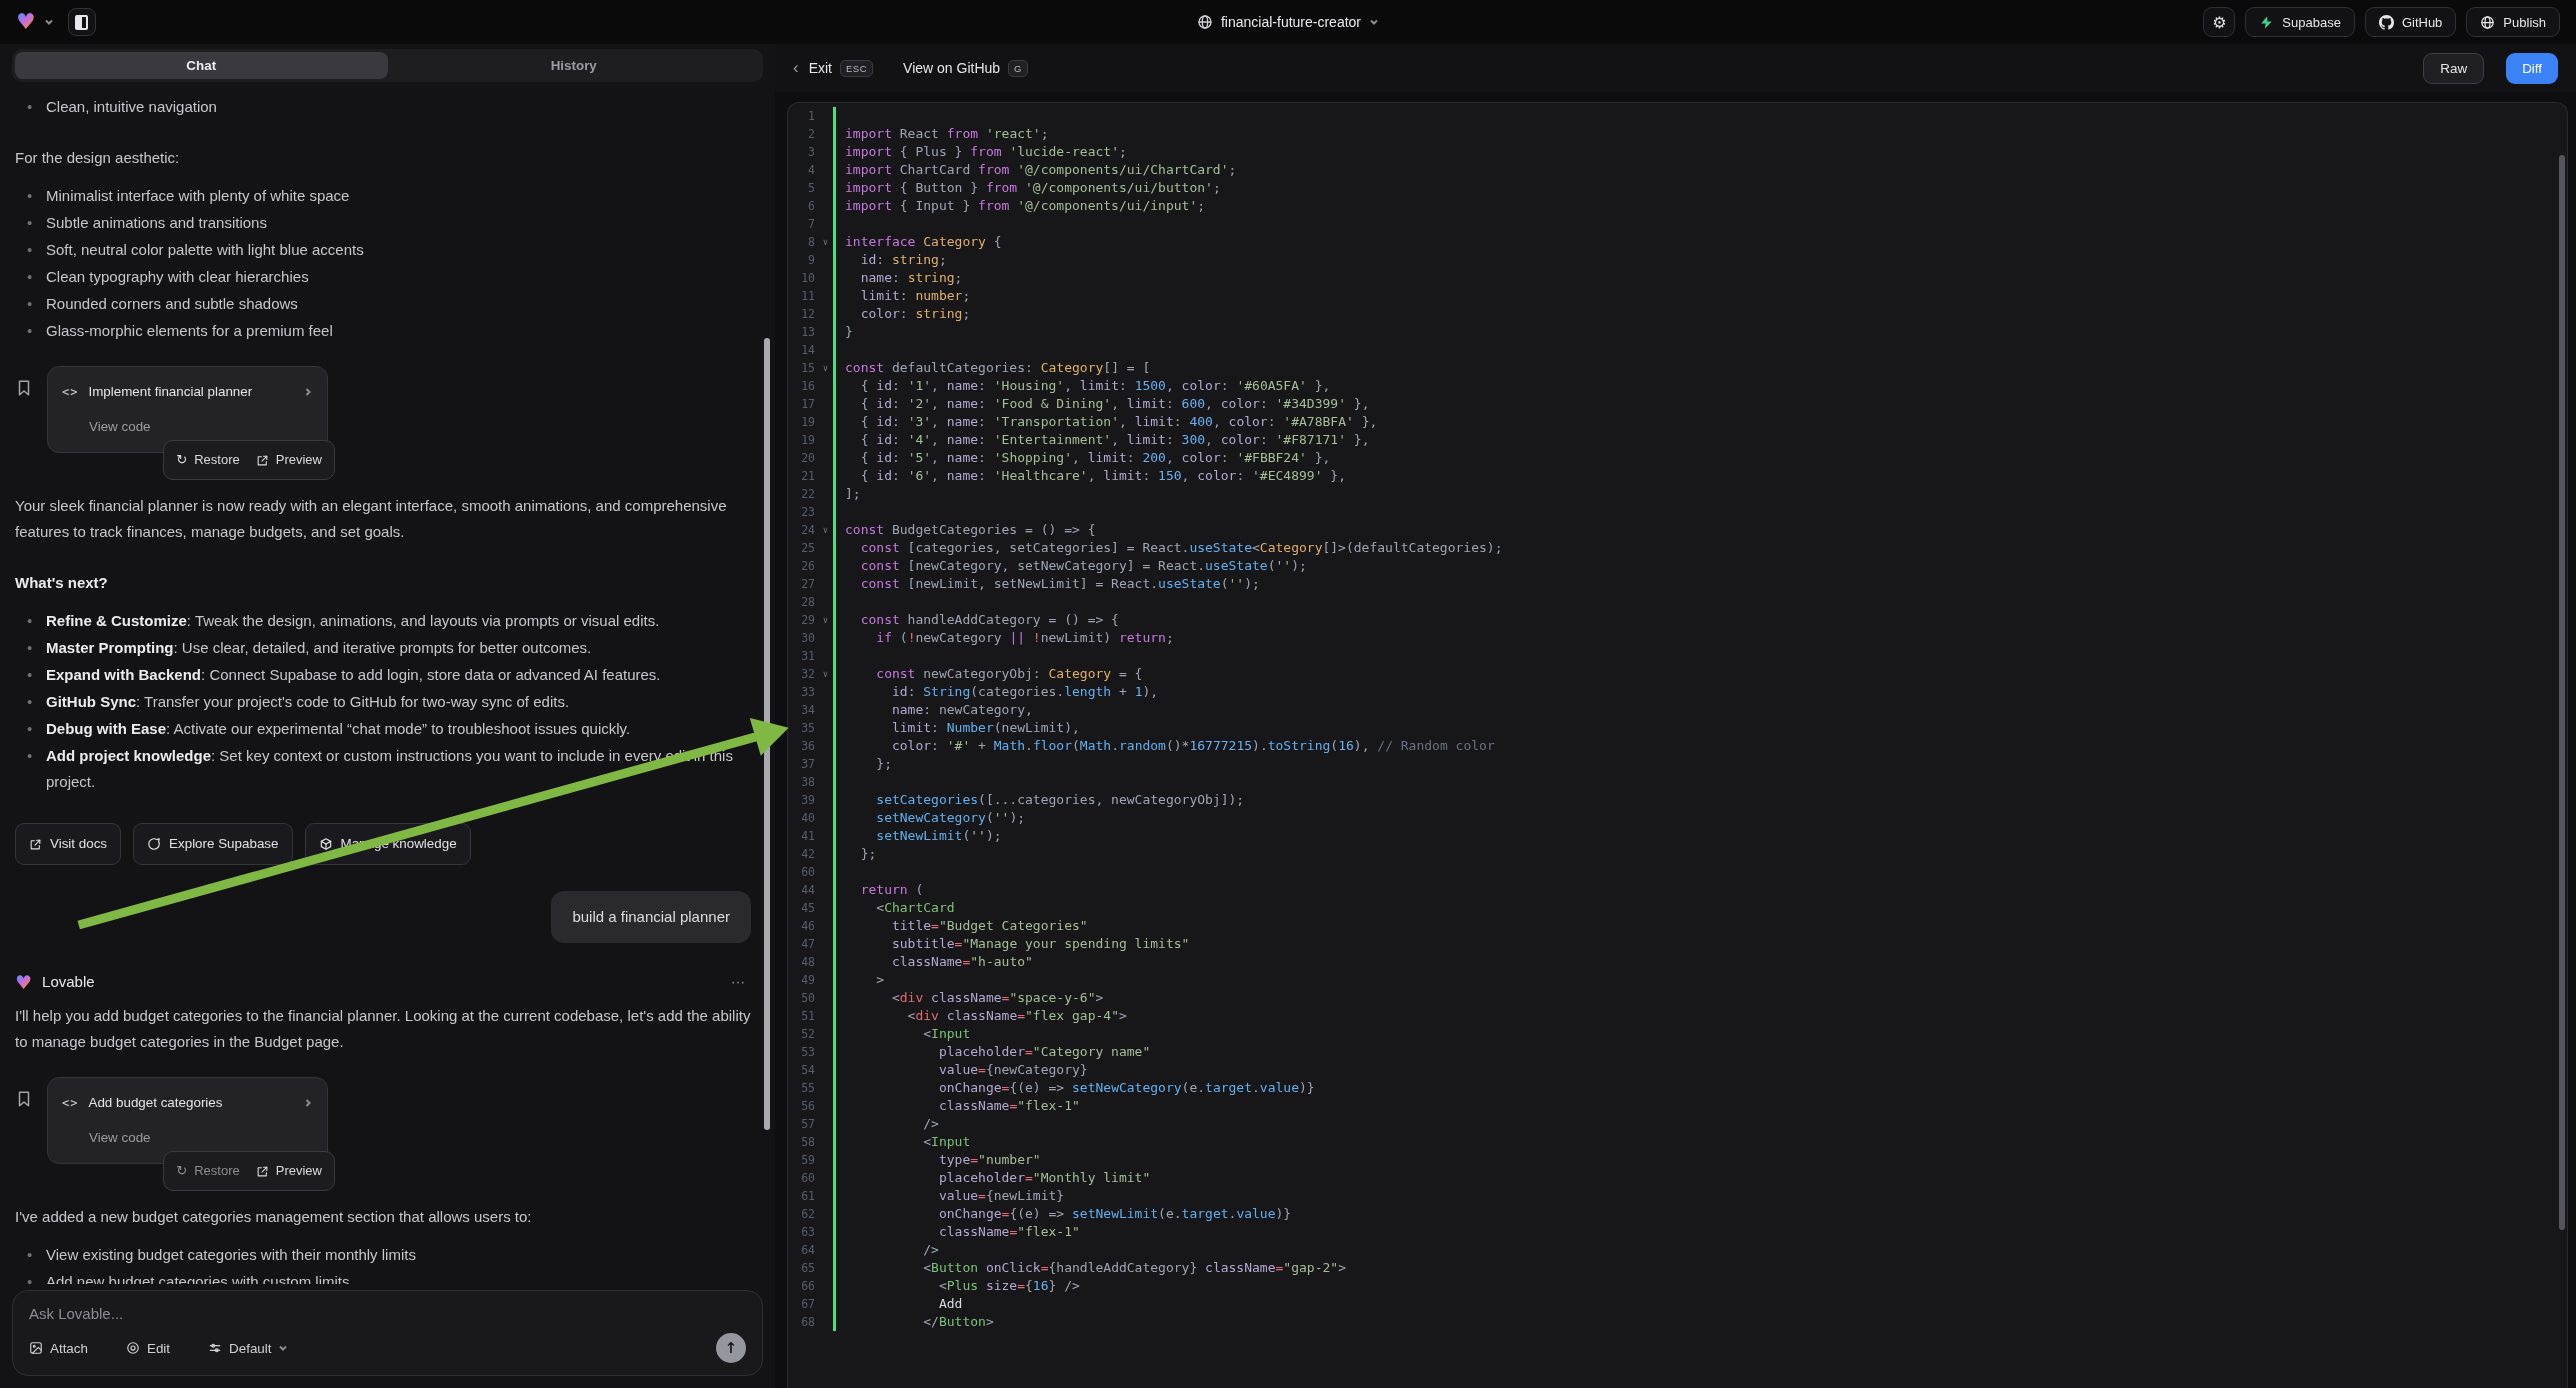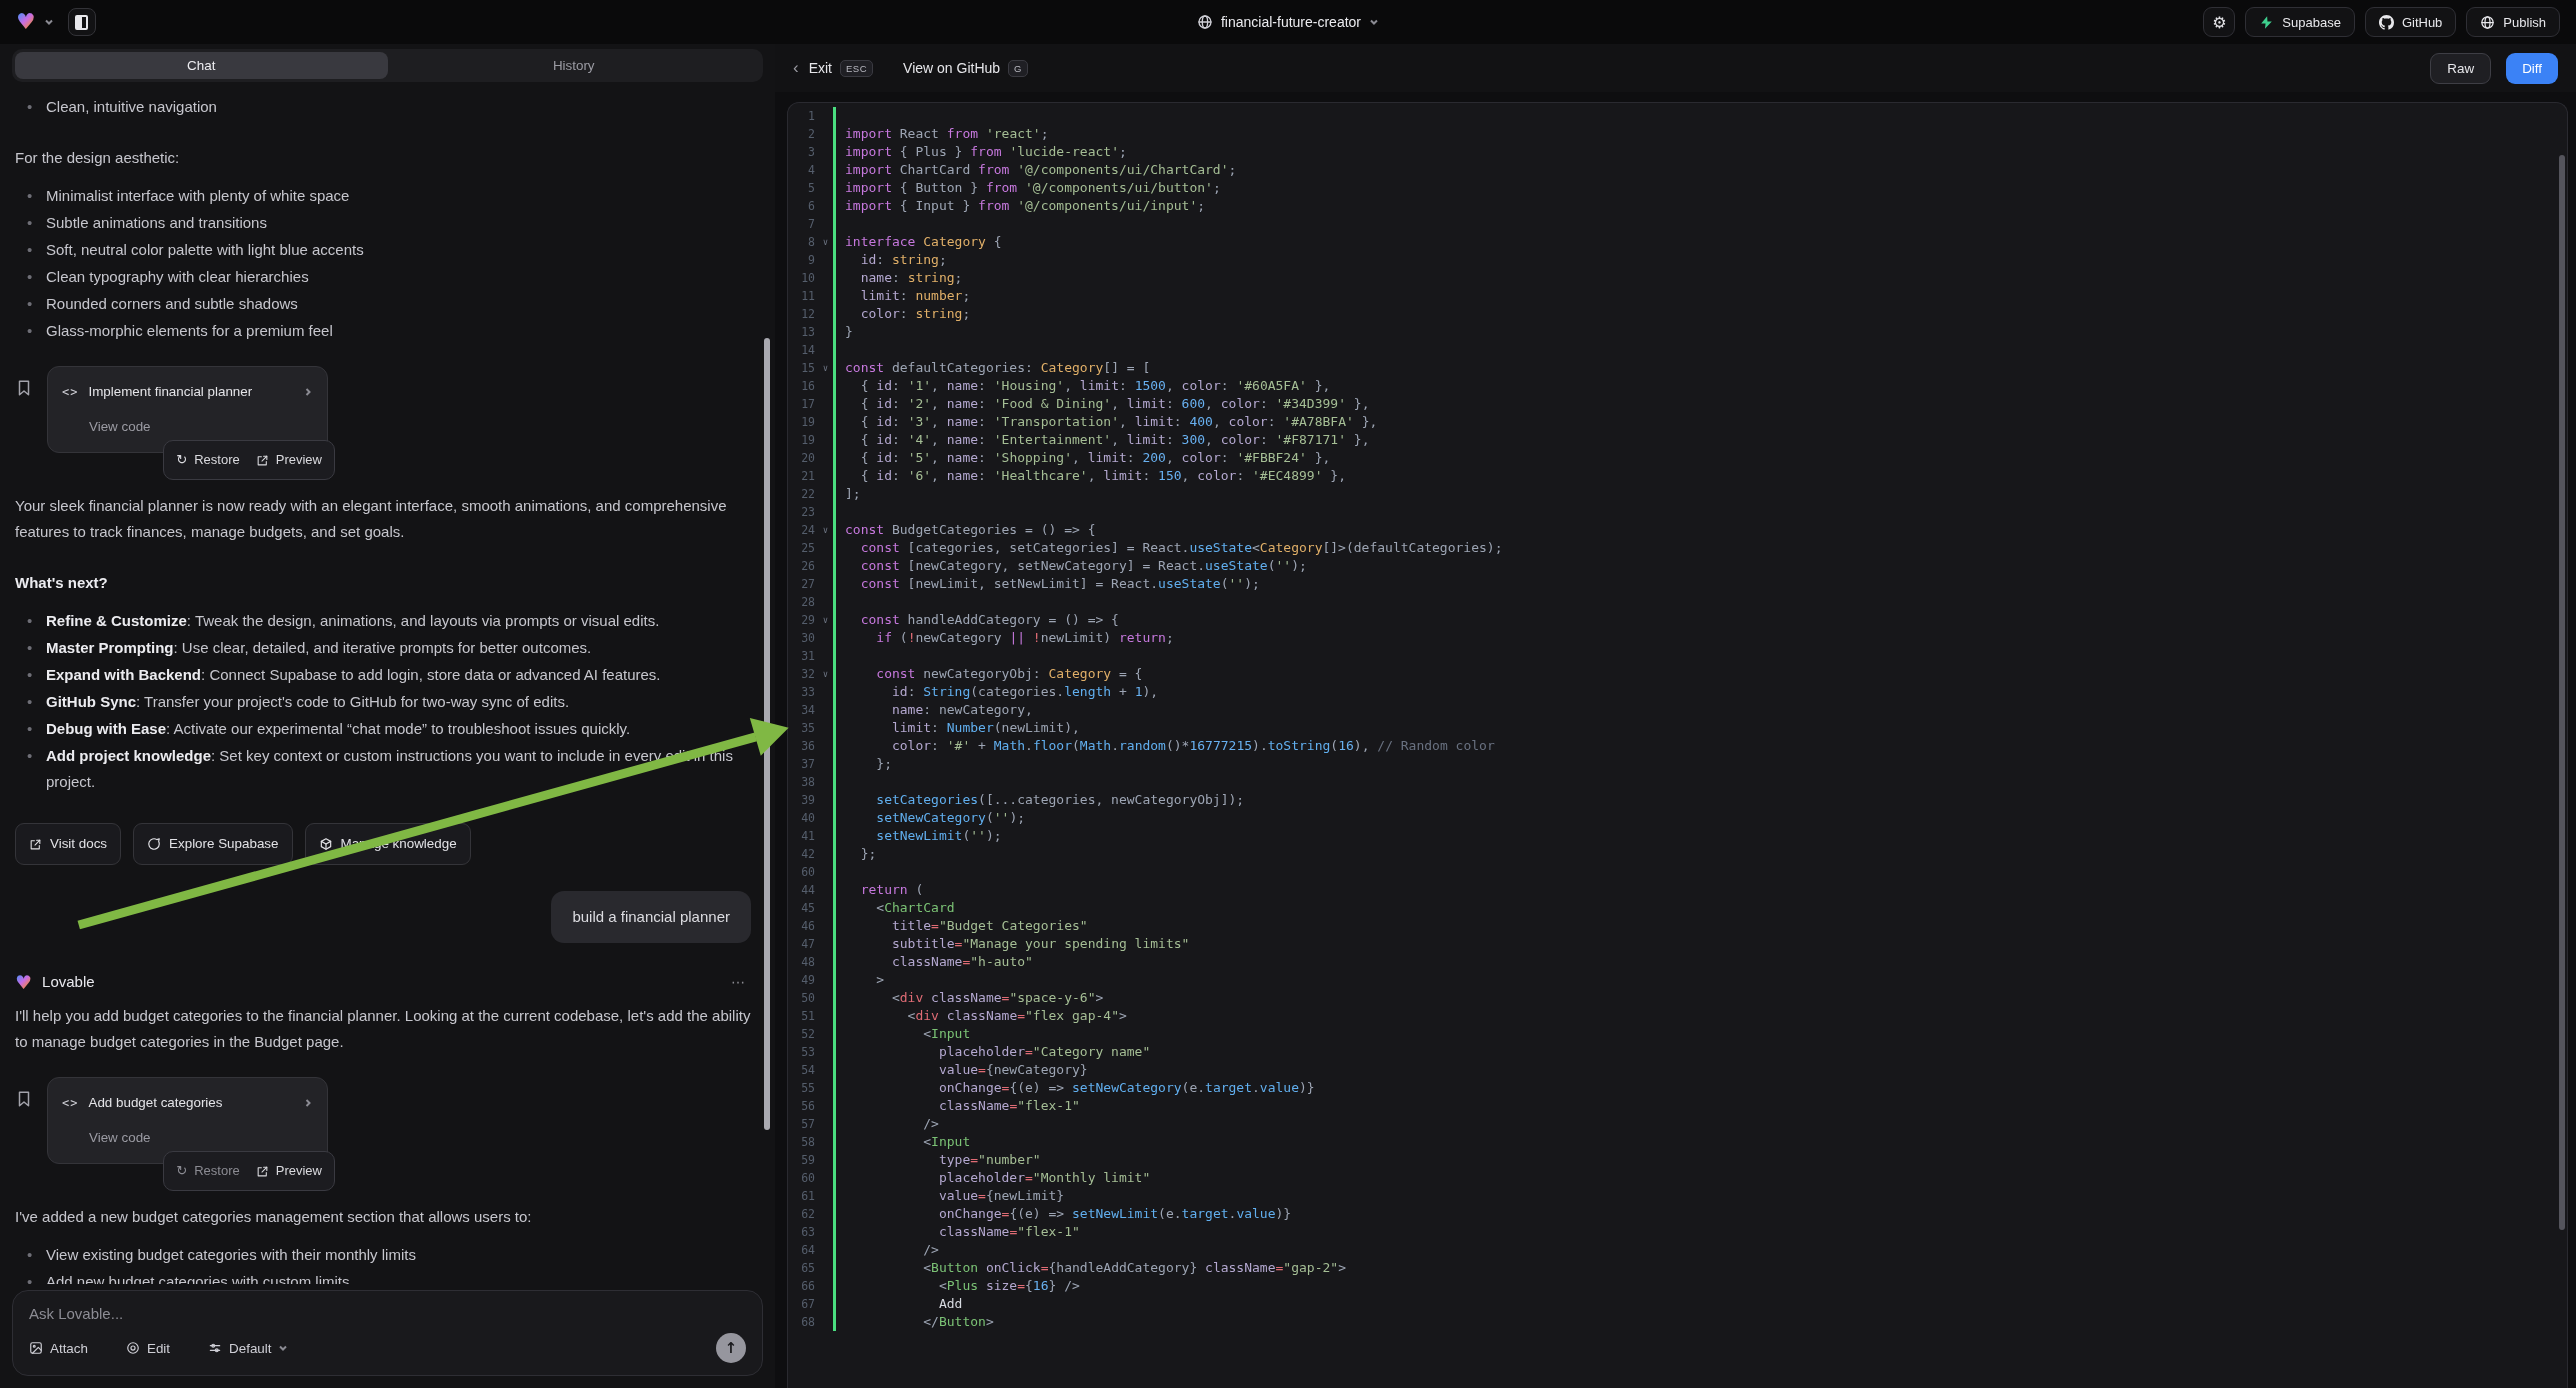--- a/index.html
+++ b/index.html
@@ -29,21 +29,21 @@
   .gear { font-family:"DejaVu Sans", sans-serif; color:#e0e0e4; font-size:16px; }
   .gicon { width:15px; height:15px; }
 
   
   .main { flex:1; display:flex; min-height:0; }
 
   
   .chat-panel { width:775px; flex:0 0 775px; display:flex; flex-direction:column;
                 background:#131315; position:relative; }
   .tabs { margin:5px 12px 0; height:33px; background:#1e1e21; border-radius:10px;
-          display:flex; padding:3px; }
+          display:flex; padding:3px;font-weight:bold; }
   .tab { flex:1; display:flex; align-items:center; justify-content:center;
          font-size:13.4px; color:#9b9ba3; border-radius:8px; }
   .tab.active { background:#39393f; color:#ededf1; }
   .chat-scroll { flex:1; overflow:hidden; padding:12px 20px 0 15px; color:#c6c6cd;
                  font-size:15px; line-height:26px; position:relative; }
   .chat-scroll ul { list-style:none; }
   .chat-scroll li { position:relative; padding-left:31px; margin-bottom:1px; }
   .chat-scroll li::before { content:"•"; position:absolute; left:12px; color:#6e6e76; }
   .chat-scroll b { color:#ececf0; font-weight:bold; }
   .para { margin:25px 0 0; }
@@ -87,21 +87,21 @@
              background:#a9a9b0; border-radius:3px; }
 
   
   .right { flex:1; display:flex; flex-direction:column; background:#0e0e10; min-width:0; }
   .code-header { height:48px; flex:0 0 48px; display:flex; align-items:center; padding:0 18px;
                  background:#121214; color:#e6e6ea; font-size:14px; }
   .back-chev { color:#9a9aa2; font-size:17px; margin-right:10px; }
   .kbd { border:1px solid #3a3a41; background:#1f1f24; border-radius:5px; font-size:9.5px;
          padding:2px 5px; color:#b9b9c1; margin-left:8px; letter-spacing:0.5px; }
   .vgh { margin-left:30px; }
-  .hdr-right { margin-left:auto; display:flex; gap:15px; }
+  .hdr-right { margin-left:auto; display:flex; gap:22px; }
   .raw-btn { height:31px; padding:0 16px; display:flex; align-items:center; border:1px solid #3e3e45;
              background:#1f1f23; border-radius:9px; font-size:13.4px; color:#e7e7eb; }
   .diff-btn { height:31px; padding:0 16px; display:flex; align-items:center;
               border-radius:9px; font-size:13.4px; color:#fff; }
 
   .code-card { flex:1; margin:10px 8px 0 12px; background:#17171a; border:1px solid #2a2a30;
                border-bottom:none; border-radius:12px 12px 0 0; display:flex; flex-direction:column;
                overflow:hidden; position:relative; }
   .file-row { height:44px; flex:0 0 44px; display:flex; align-items:center; gap:10px;
               padding:0 14px; border-bottom:1px solid #232328; }

